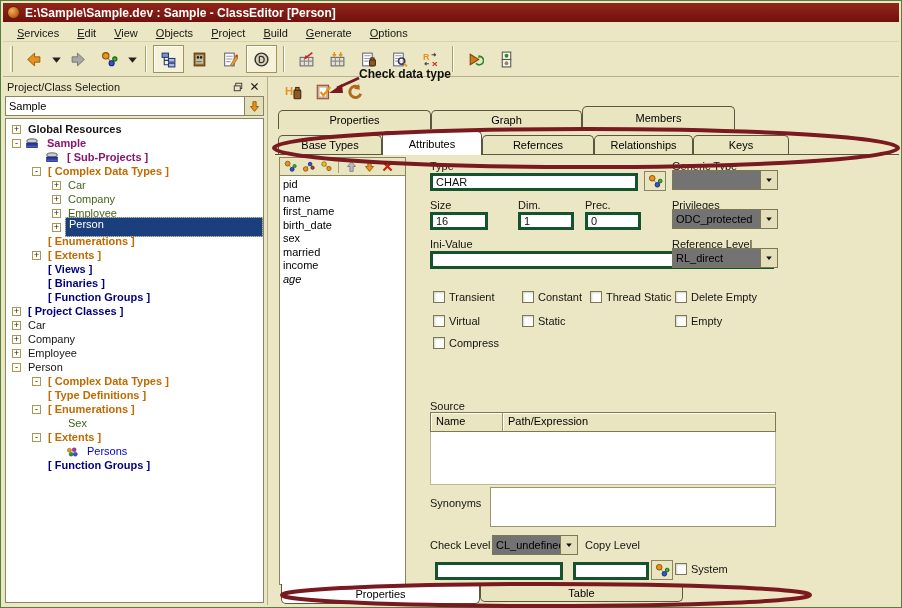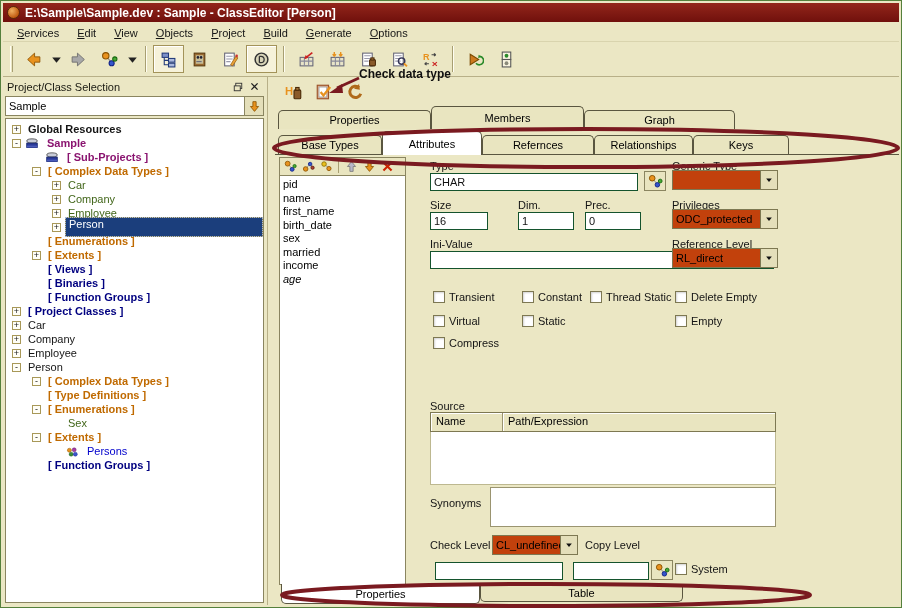--- a/index.html
+++ b/index.html
@@ -48,22 +48,22 @@
 .attrpanel{width:127px;flex:none;margin-left:4px;display:flex;flex-direction:column}
 .attr-toolbar{height:19px;flex:none;display:flex;align-items:center;gap:2px;border:1px solid #8a8560;background:#e9e5c0;padding-left:2px}
 .abtn{width:16px;height:15px;display:flex;align-items:center;justify-content:center}
 .attr-sep{width:1px;height:13px;background:#a89f72;margin:0 2px}
 .attrlist{flex:1;background:#fff;border:1px solid #8a8560;border-top:none;font-size:11px;padding:2px 0 0 3px}
 .attr-item{height:13.5px;line-height:13px}
 .attr-item.i{font-style:italic}
 .formarea{flex:1;position:relative;font-size:11px}
 .f{position:absolute}
 label.f{color:#141414;white-space:nowrap}
-input.f{border:1px solid #14532d;background:#fff;height:18px;padding:1px 3px;font-size:11px;color:#111}
-.sel{height:20px;border:1px solid #7d7852;background:#c2410c;display:flex}
+input.f{border:3px solid #14532d;background:#fff;height:18px;padding:1px 3px;font-size:11px;color:#111}
+.sel{height:20px;border:1px solid #7d7852;background:#737373;display:flex}
 .selval{flex:1;padding:3px;font-size:11px;white-space:nowrap;overflow:hidden}
 .selbtn{width:17px;background:#e4dfba;border-left:1px solid #7d7852;display:flex;align-items:center;justify-content:center}
 .icobtn{border:1px solid #8a8560;background:#e9e5c0;display:flex;align-items:center;justify-content:center}
 .cb{position:absolute;display:flex;align-items:flex-start;gap:4px}
 .cbbox{width:12px;height:12px;flex:none;border:1px solid #7d7852;background:#fff;box-shadow:inset 1px 1px 2px rgba(0,0,0,.18)}
 .cblabel{font-size:11px;color:#141414}
 .srchead{display:flex;border:1px solid #7d7852;background:#e9e5c0}
 .srccell{height:18px;padding:2px 5px;font-size:11px;border-right:1px solid #9a9470;box-shadow:inset 1px 1px 0 #fff}
 .srcbody{background:#fff;border:1px solid #bdb890;border-top:none}
 .syn{background:#fff;border:1px solid #9a9470}
@@ -428,25 +428,25 @@
                 <path d="M12.5 4 a5 5 0 1 0 1.5 5.5" fill="none" stroke="#b06a1a" stroke-width="2.6"></path>
                 <path d="M12.5 0.8 L13.2 6 L8 5 Z" fill="#b06a1a"></path>
               </svg>
             </span>
           </span>
         </div>
       <div class="tabrow top" id="toptabs">
           <div class="tab" style="width: 153px;">
             <span>Properties</span>
           </div>
+          <div class="tab" style="width: 151px;">
+            <span>Graph</span>
+          </div>
           <div class="tab active" style="width: 153px;">
             <span>Members</span>
-          </div>
-          <div class="tab" style="width: 151px;">
-            <span>Graph</span>
           </div>
         </div>
       <div class="tabrow sub" id="subtabs">
           <div class="tab" style="width: 104px;">
             <span>Base Types</span>
           </div>
           <div class="tab active" style="width: 100px;">
             <span>Attributes</span>
           </div>
           <div class="tab" style="width: 112px;">

